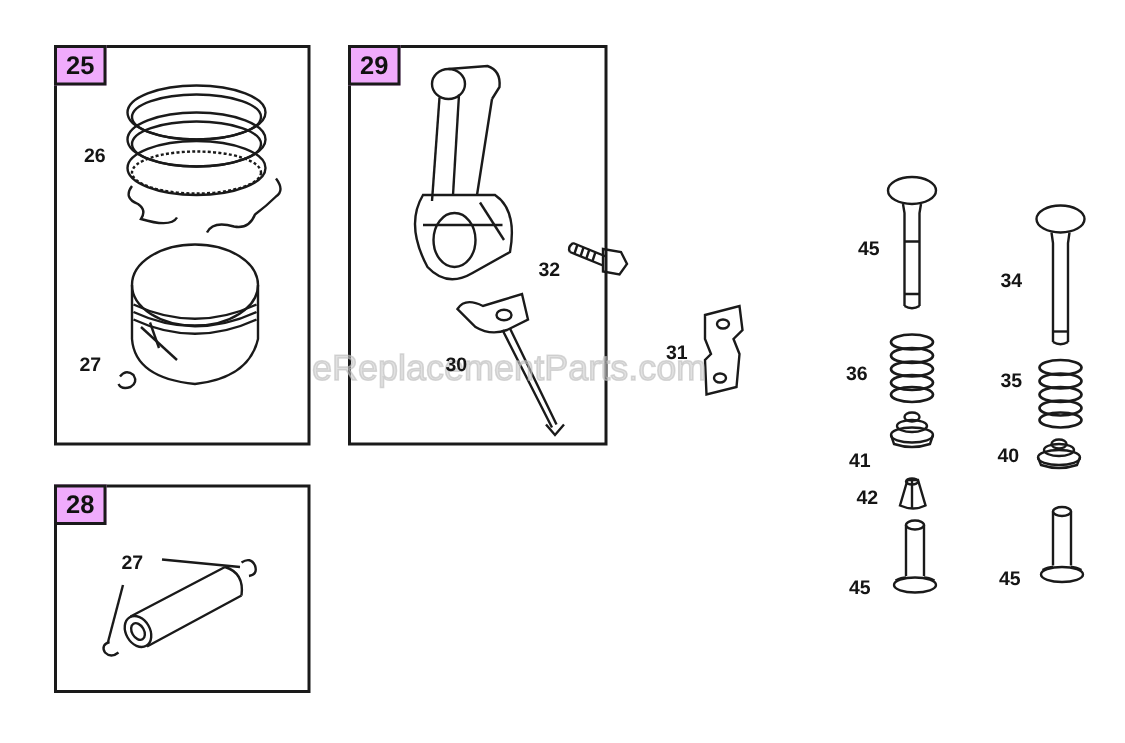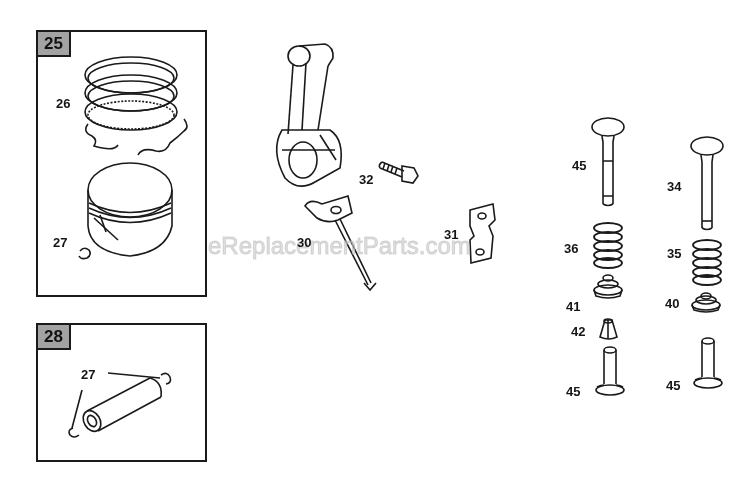--- a/index.html
+++ b/index.html
@@ -1,37 +1,40 @@
 <!DOCTYPE html>
 <html><head>
 <meta charset="utf-8">
 <style>
   html, body { margin: 0; padding: 0; background: #ffffff; }
   body { width: 750px; height: 495px; position: relative; overflow: hidden;
          font-family: "Liberation Sans", sans-serif; }
   #stage { position: absolute; left: 0; top: 0; width: 750px; height: 495px; }
   .box { position: absolute; border: 2px solid #1a1a1a; background: #fff; box-sizing: border-box; }
   .box-tag { position: absolute; left: -2px; top: -2px; border: 2px solid #1a1a1a;
-             background: #a3a3a3; font-weight: bold; font-size: 17px; color: #111;
+             background: #f0abfc; font-weight: bold; font-size: 17px; color: #111;
              padding: 2px 6px 1px 6px; box-sizing: border-box; line-height: 20px; }
   .label { position: absolute; font-weight: bold; font-size: 13px; color: #151515; line-height: 18px; }
   svg.art { position: absolute; left: 0; top: 0; width: 750px; height: 495px; }
   .watermark { position: absolute; left: 208px; top: 232px; font-size: 24px;
                color: rgba(200,200,200,0.55); font-weight: normal; letter-spacing: 0px;
                -webkit-text-stroke: 1px rgba(190,190,190,0.6); white-space: nowrap; }
 </style>
 </head>
 <body>
 
 <div id="stage">
 
   <div class="box" style="left:36px; top:30px; width:171px; height:267px;">
     <div class="box-tag">25</div>
   </div>
 
+  <div class="box" style="left:232px; top:30px; width:173px; height:267px;">
+    <div class="box-tag">29</div>
+  </div>
 
   <div class="box" style="left:36px; top:323px; width:171px; height:139px;">
     <div class="box-tag">28</div>
   </div>
 
   <svg class="art" viewBox="0 0 750 495">
     <g fill="none" stroke="#1a1a1a" stroke-width="1.6">
 
       <g>
         <ellipse cx="131" cy="75" rx="46" ry="18"></ellipse>

